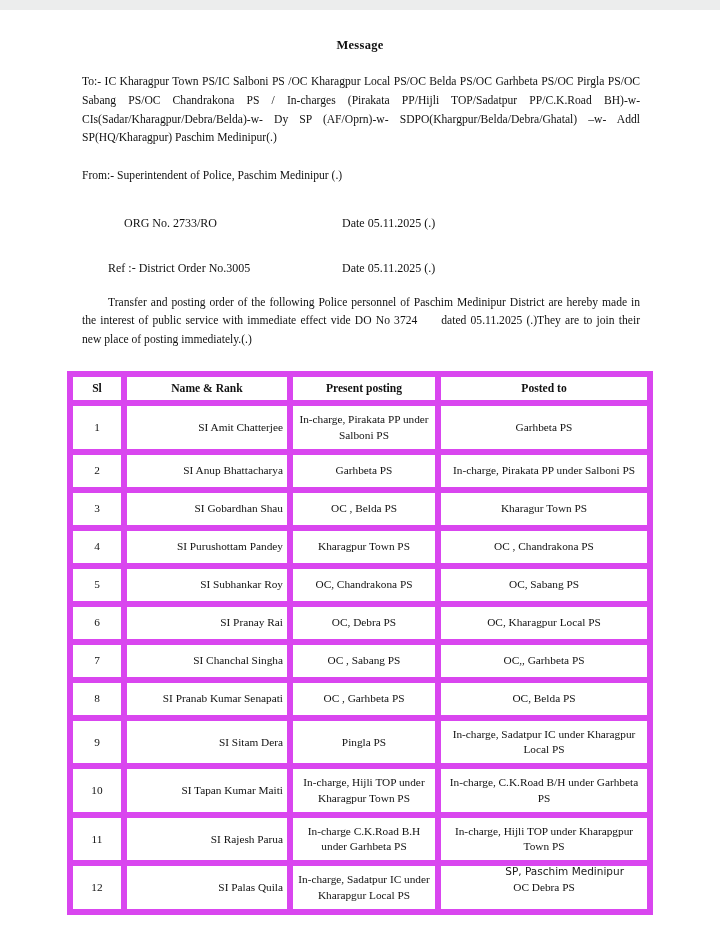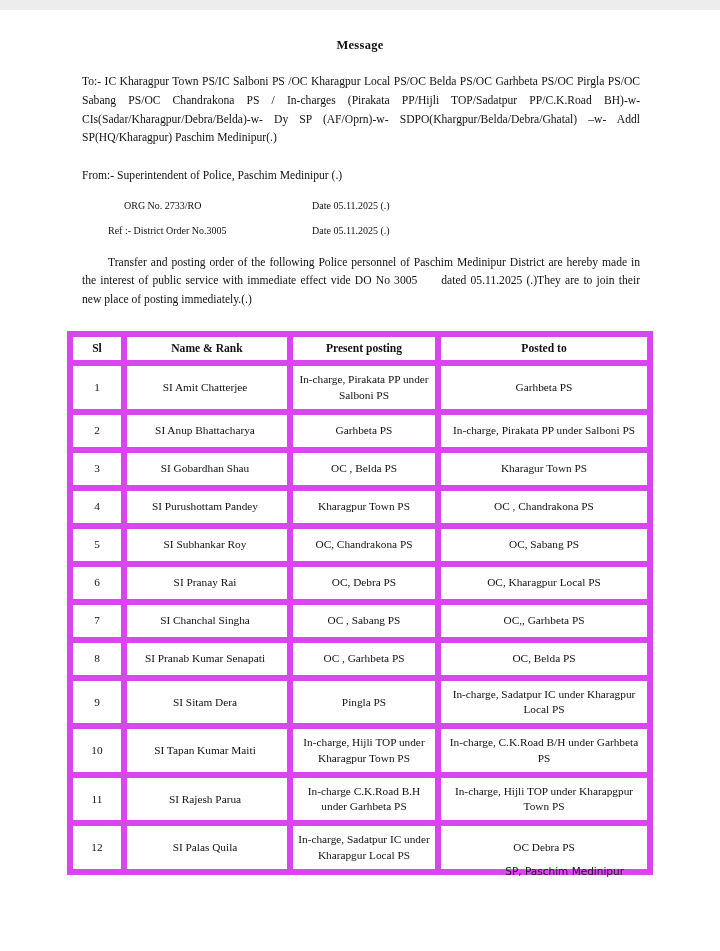--- a/index.html
+++ b/index.html
@@ -48,23 +48,24 @@
     margin-top: 20px;
   }
   .para.to-line {
     margin-top: 20px;
   }
   .para.from-line {
     margin-top: 19px;
     text-align: left;
   }
   .ref-row {
-    font-size: 10px;
-    margin-top: 14px;
+    font-size: 12px;
+    margin-top: 30px;
     display: flex;
+    gap: 30px;
   }
   .ref-row .left {
     width: 230px;
     padding-left: 42px;
   }
   .ref-row.second .left {
     padding-left: 26px;
   }
   .ref-row .right {
     flex: 1;
@@ -95,21 +96,21 @@
     font-weight: bold;
     font-size: 11.6px;
     padding: 4px 4px;
     height: 22px;
   }
   table.posting col.c-sl { width: 54px; }
   table.posting col.c-name { width: 166px; }
   table.posting col.c-present { width: 148px; }
   table.posting col.c-posted { width: 212px; }
   table.posting td.name {
-    text-align: center;
+    text-align: right;
     padding-left: 0;
   }
   table.posting tbody tr { height: 38px; }
 
   .signature {
     position: absolute;
     right: 96px;
     top: 855px;
     font-family: "DejaVu Sans", "Liberation Sans", sans-serif;
     font-size: 10.5px;
@@ -134,21 +135,21 @@
     <div class="ref-row first">
       <div class="left">ORG No. 2733/RO</div>
       <div class="right">Date 05.11.2025 (.)</div>
     </div>
 
     <div class="ref-row second">
       <div class="left">Ref :- District Order No.3005</div>
       <div class="right">Date 05.11.2025 (.)</div>
     </div>
 
-    <div class="para main-para"><span>Transfer and posting order of the following Police personnel of Paschim Medinipur District are hereby made in the interest of public service with immediate effect vide DO No 3005</span><span class="gapword"></span><span>dated 05.11.2025 (.)They are to join their new place of posting immediately.(.)</span></div>
+    <div class="para main-para"><span>Transfer and posting order of the following Police personnel of Paschim Medinipur District are hereby made in the interest of public service with immediate effect vide DO No 3724</span><span class="gapword"></span><span>dated 05.11.2025 (.)They are to join their new place of posting immediately.(.)</span></div>
 
   </div>
 
   <table class="posting">
     <colgroup>
       <col class="c-sl">
       <col class="c-name">
       <col class="c-present">
       <col class="c-posted">
     </colgroup>

